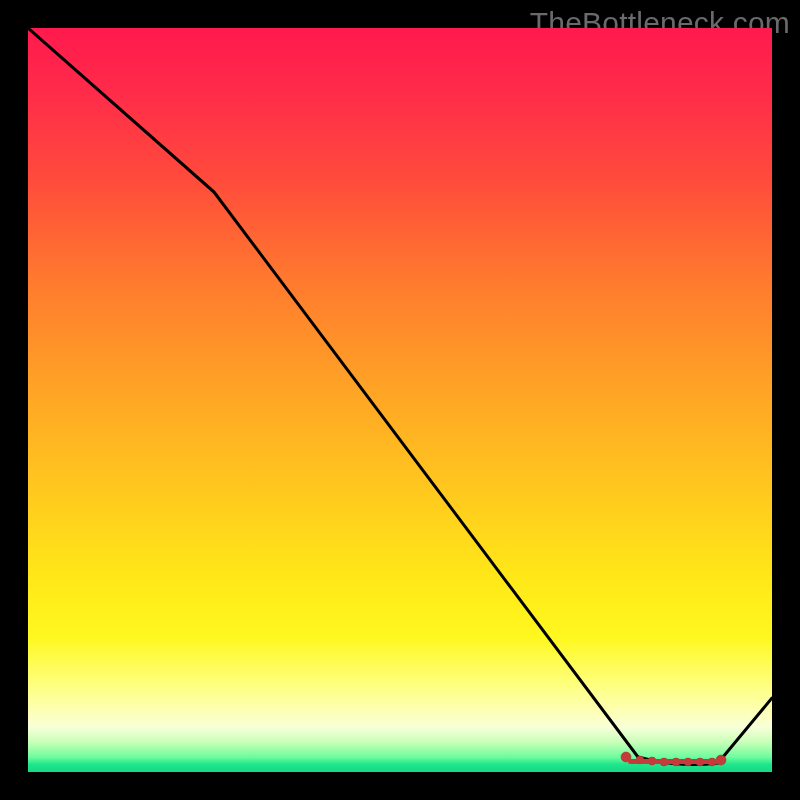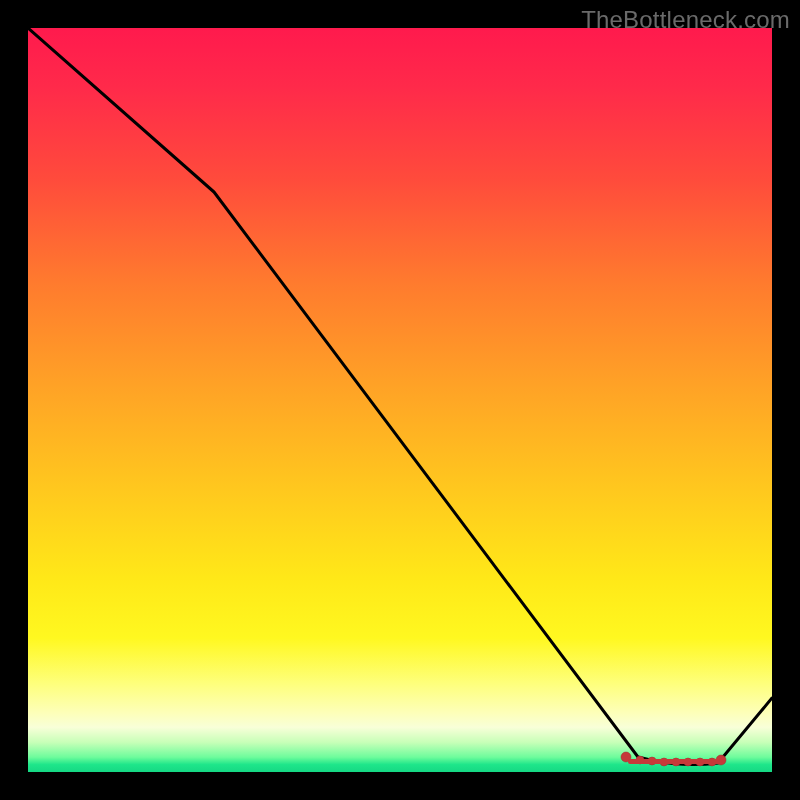--- a/index.html
+++ b/index.html
@@ -15,21 +15,21 @@
     position: relative;
     width: 800px;
     height: 800px;
     background: #000;
   }
   .watermark {
     position: absolute;
     top: 6px;
     right: 10px;
     color: #6a6a6a;
-    font-size: 24px;
+    font-size: 30px;
     font-weight: 400;
     letter-spacing: 0.2px;
   }
   .plot {
     position: absolute;
     left: 28px;
     top: 28px;
     width: 744px;
     height: 744px;
     

